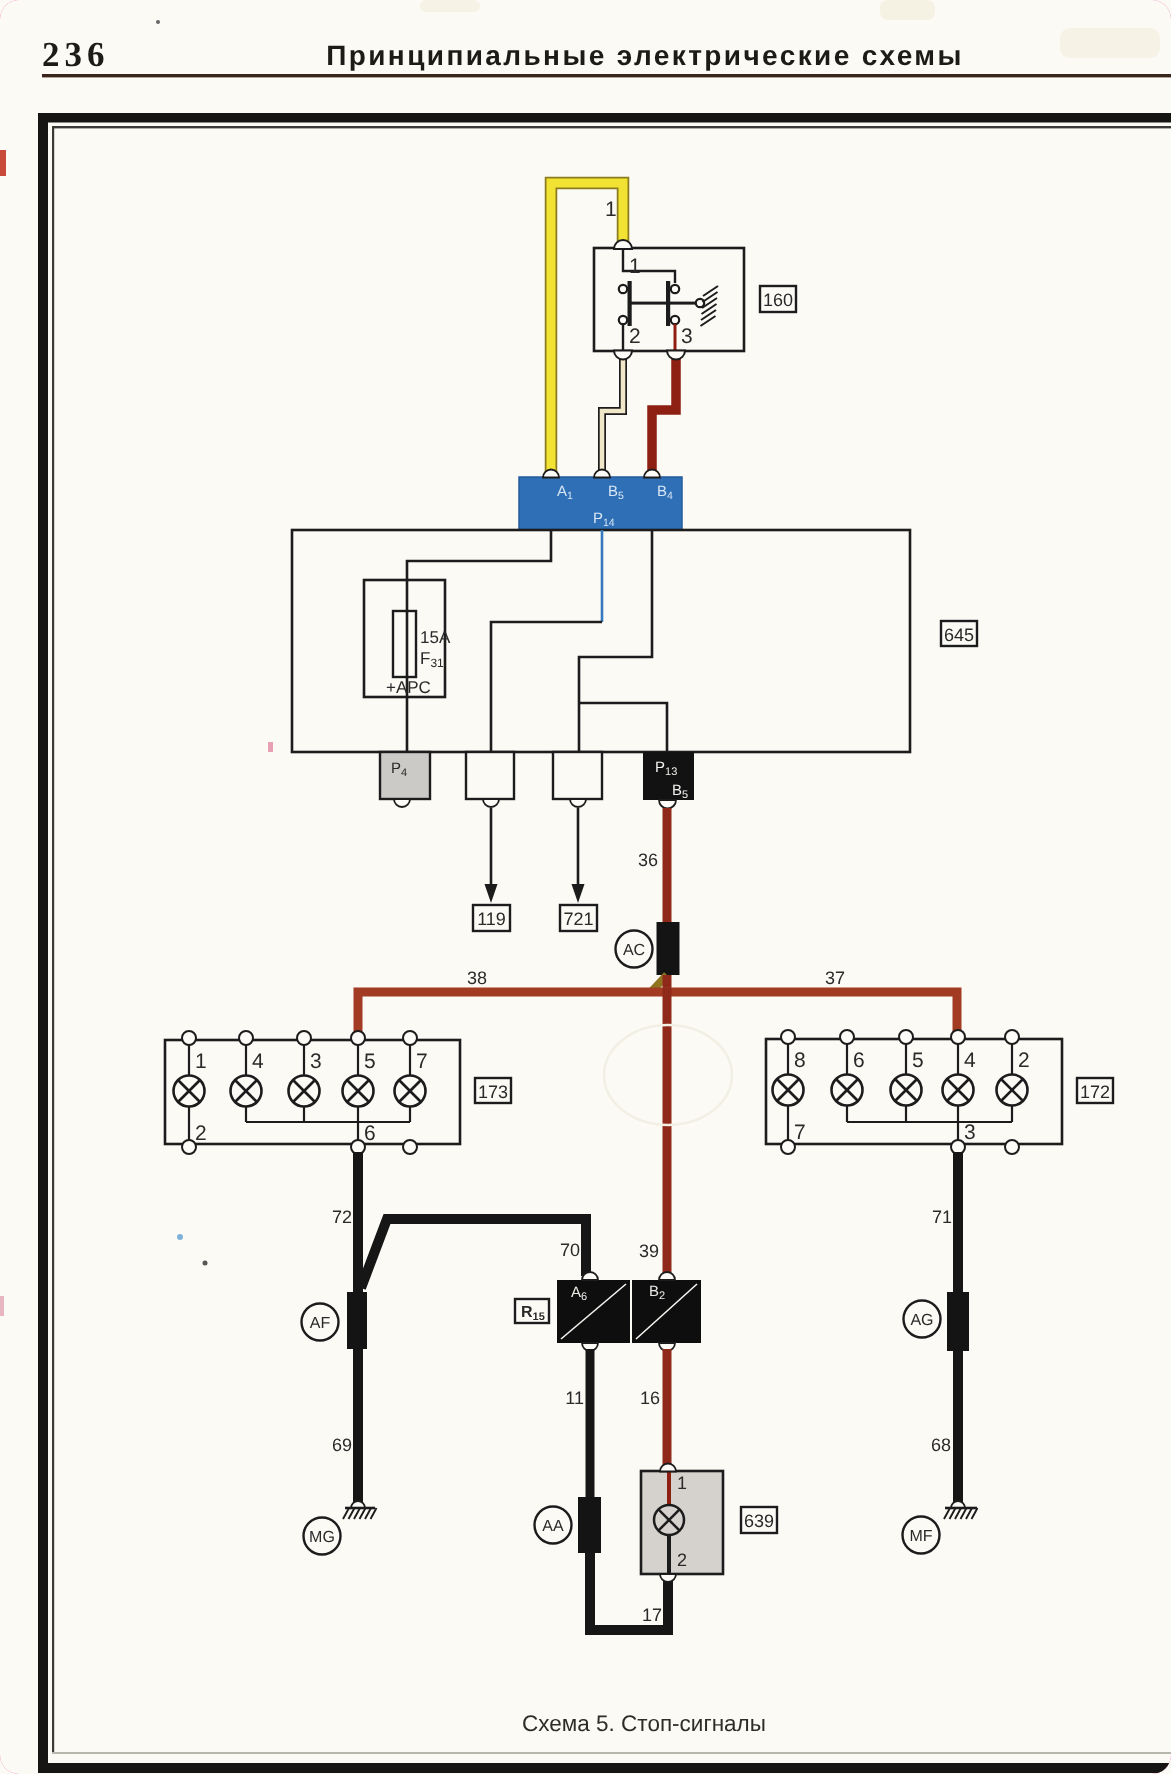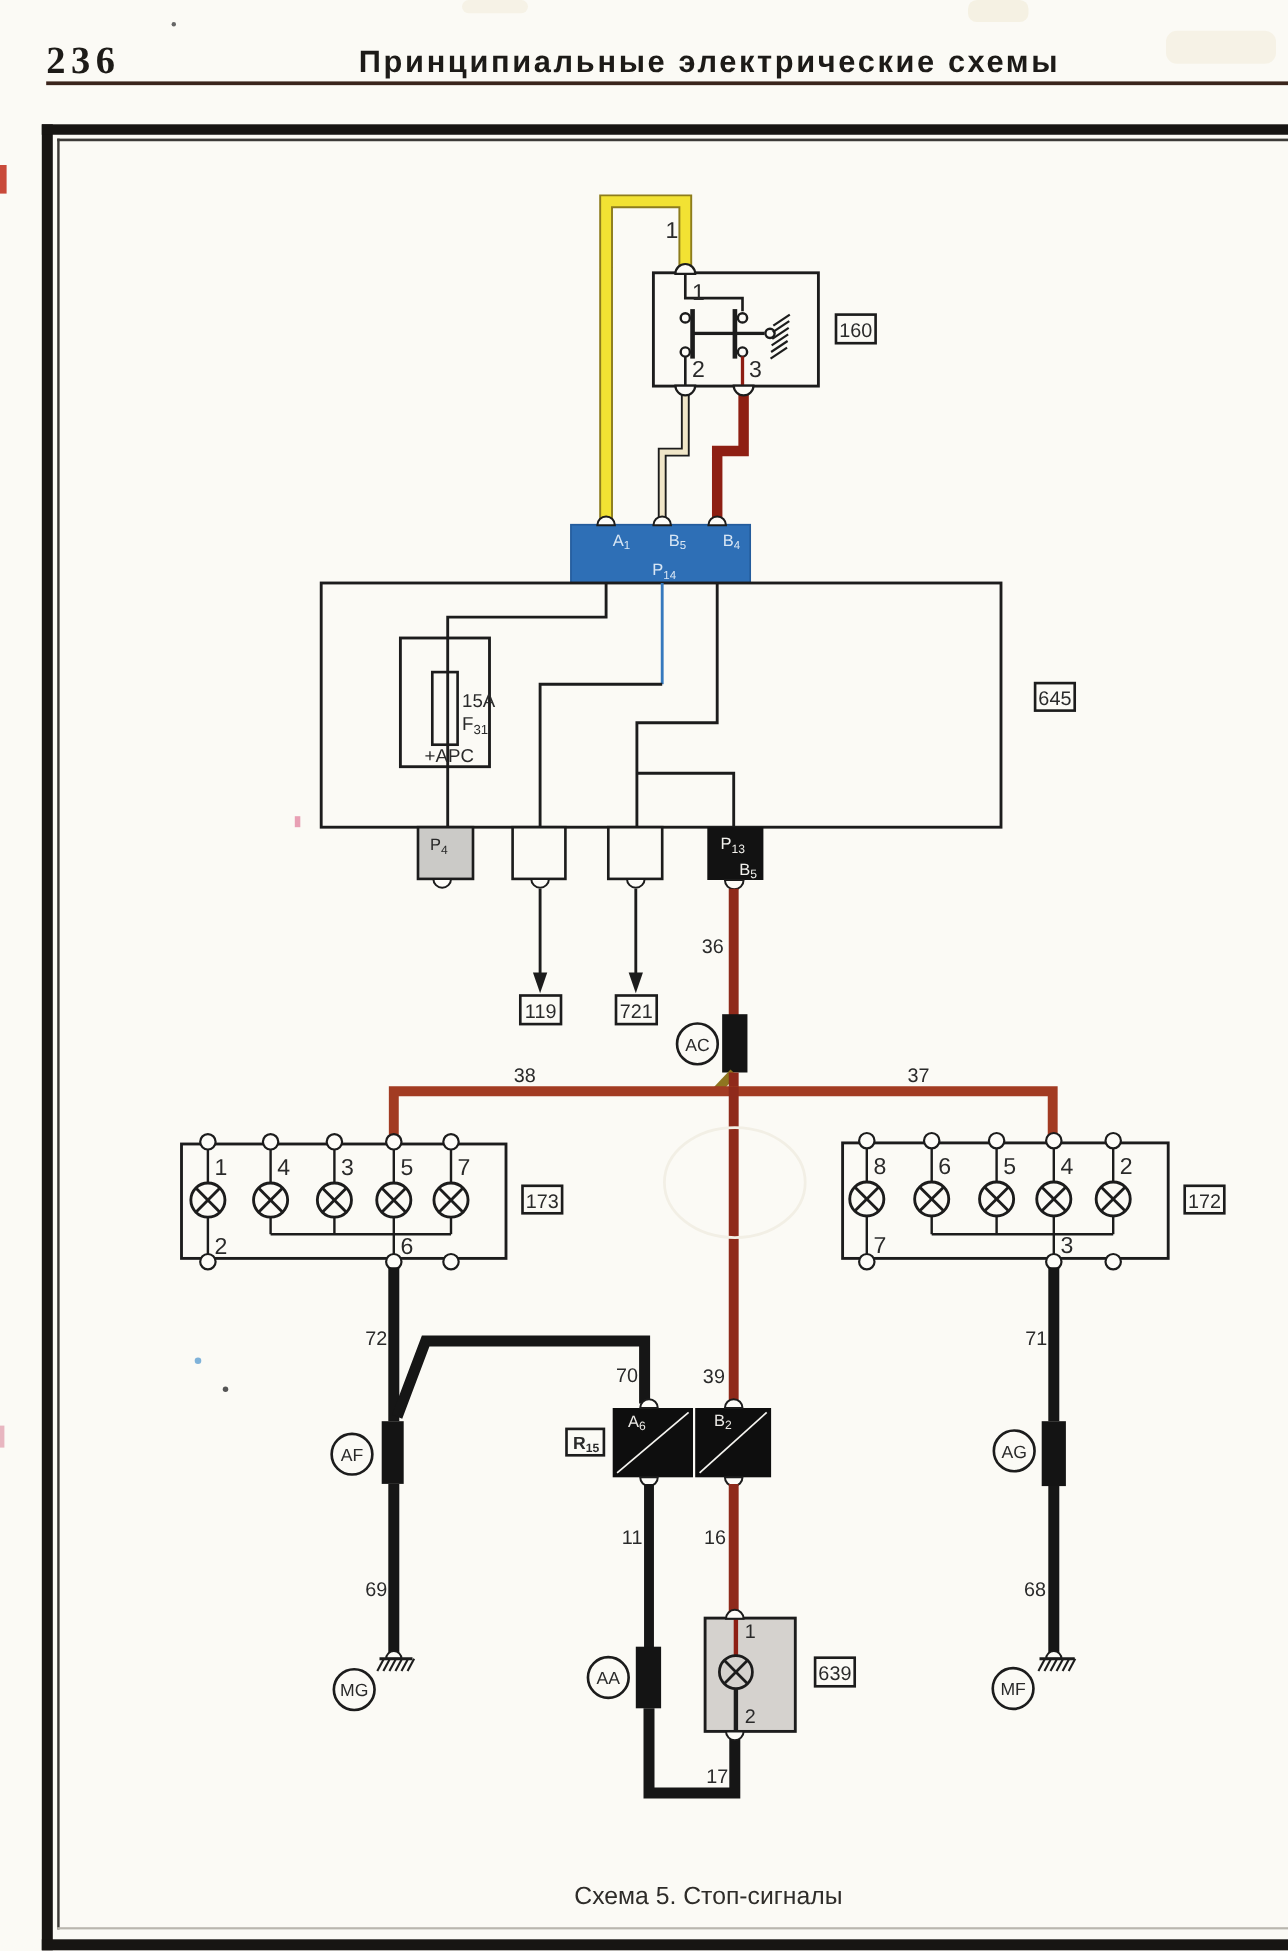--- a/index.html
+++ b/index.html
@@ -1,17 +1,17 @@
 <!DOCTYPE html>
 <html><head>
 <meta charset="utf-8">
 <style>
 html,body{margin:0;padding:0;}
 body{width:1171px;height:1774px;background:#fbfaf5;font-family:"Liberation Sans",sans-serif;}
-.page{position:relative;width:1171px;height:1774px;overflow:hidden;background:#ec4899;}
+.page{position:relative;width:1171px;height:1774px;overflow:hidden;background:#ec4899;border-radius:19px;}
 svg{position:absolute;top:0;left:0;display:block;}
 </style>
 </head>
 <body>
 <div class="page">
 <svg width="1171" height="1774" viewBox="0 0 1171 1774" text-rendering="geometricPrecision">
 
 <g>
         <rect x="0" y="0" width="1171" height="1774" fill="#fbfaf5"></rect>
       </g>

